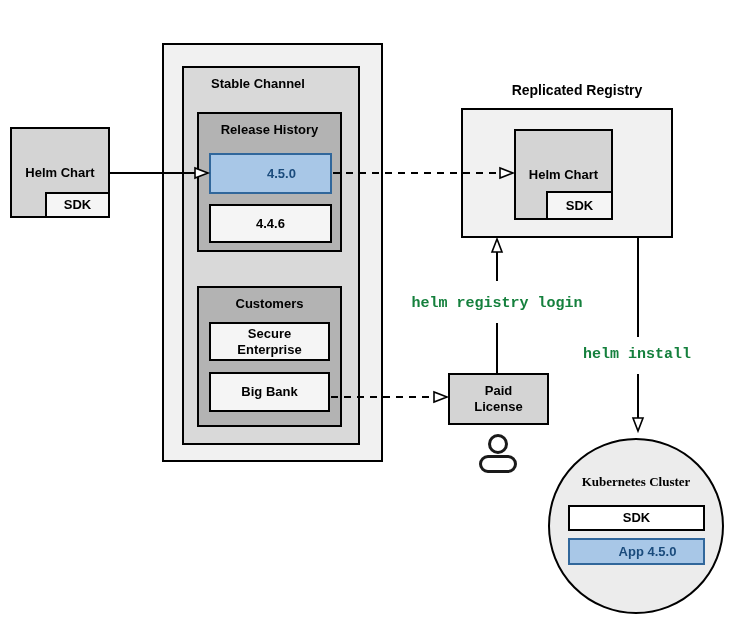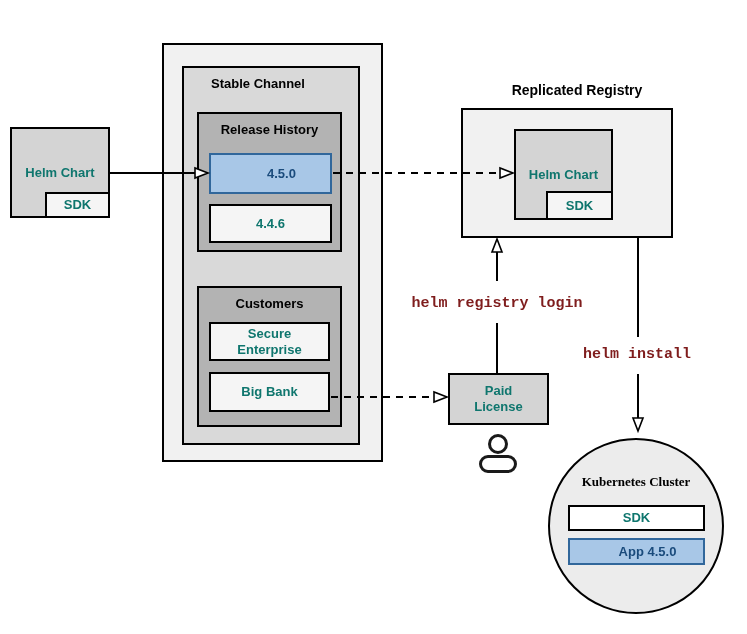--- a/index.html
+++ b/index.html
@@ -31,21 +31,21 @@
     color: #000000;
     text-align: center;
     line-height: 14px;
   }
   .flexc {
     display: flex;
     align-items: center;
     justify-content: center;
     font-weight: bold;
     font-size: 13px;
-    color: #0f766e;
+    color: #000000;
     text-align: center;
     line-height: 16px;
   }
   
   .fill-pale   { background: #f1f1f1; }
   .fill-light  { background: #f5f5f5; }
   .fill-mid    { background: #d9d9d9; }
   .fill-dark   { background: #b3b3b3; }
   .fill-chart  { background: #d4d4d4; }
   .fill-white  { background: #ffffff; }
@@ -74,21 +74,21 @@
   .stable-label   { left: 182px; top:  76px; width: 152px; }
   .release-label  { left: 197px; top: 122px; width: 145px; }
   .customers-label{ left: 197px; top: 296px; width: 145px; }
   .cluster-label  { left: 548px; top: 474px; width: 176px; font-family: Liberation Serif, serif; }
   .customer-label { left: 428px; top: 486px; width: 140px; }
   .cmd {
     position: absolute;
     font-family: "Liberation Mono", "DejaVu Sans Mono", monospace;
     font-weight: bold;
     font-size: 15px;
-    color: #7f1d1d;
+    color: #15803d;
     text-align: center;
     line-height: 16px;
   }
   .cmd-login   { left: 372px; top: 296px; width: 250px; }
   .cmd-install { left: 512px; top: 347px; width: 250px; }
   .wrap-narrow   { display: inline-block; max-width: 84px; }
   .wrap-narrower { display: inline-block; max-width: 62px; }
   #arrows {
     position: absolute;
     left: 0; top: 0;

